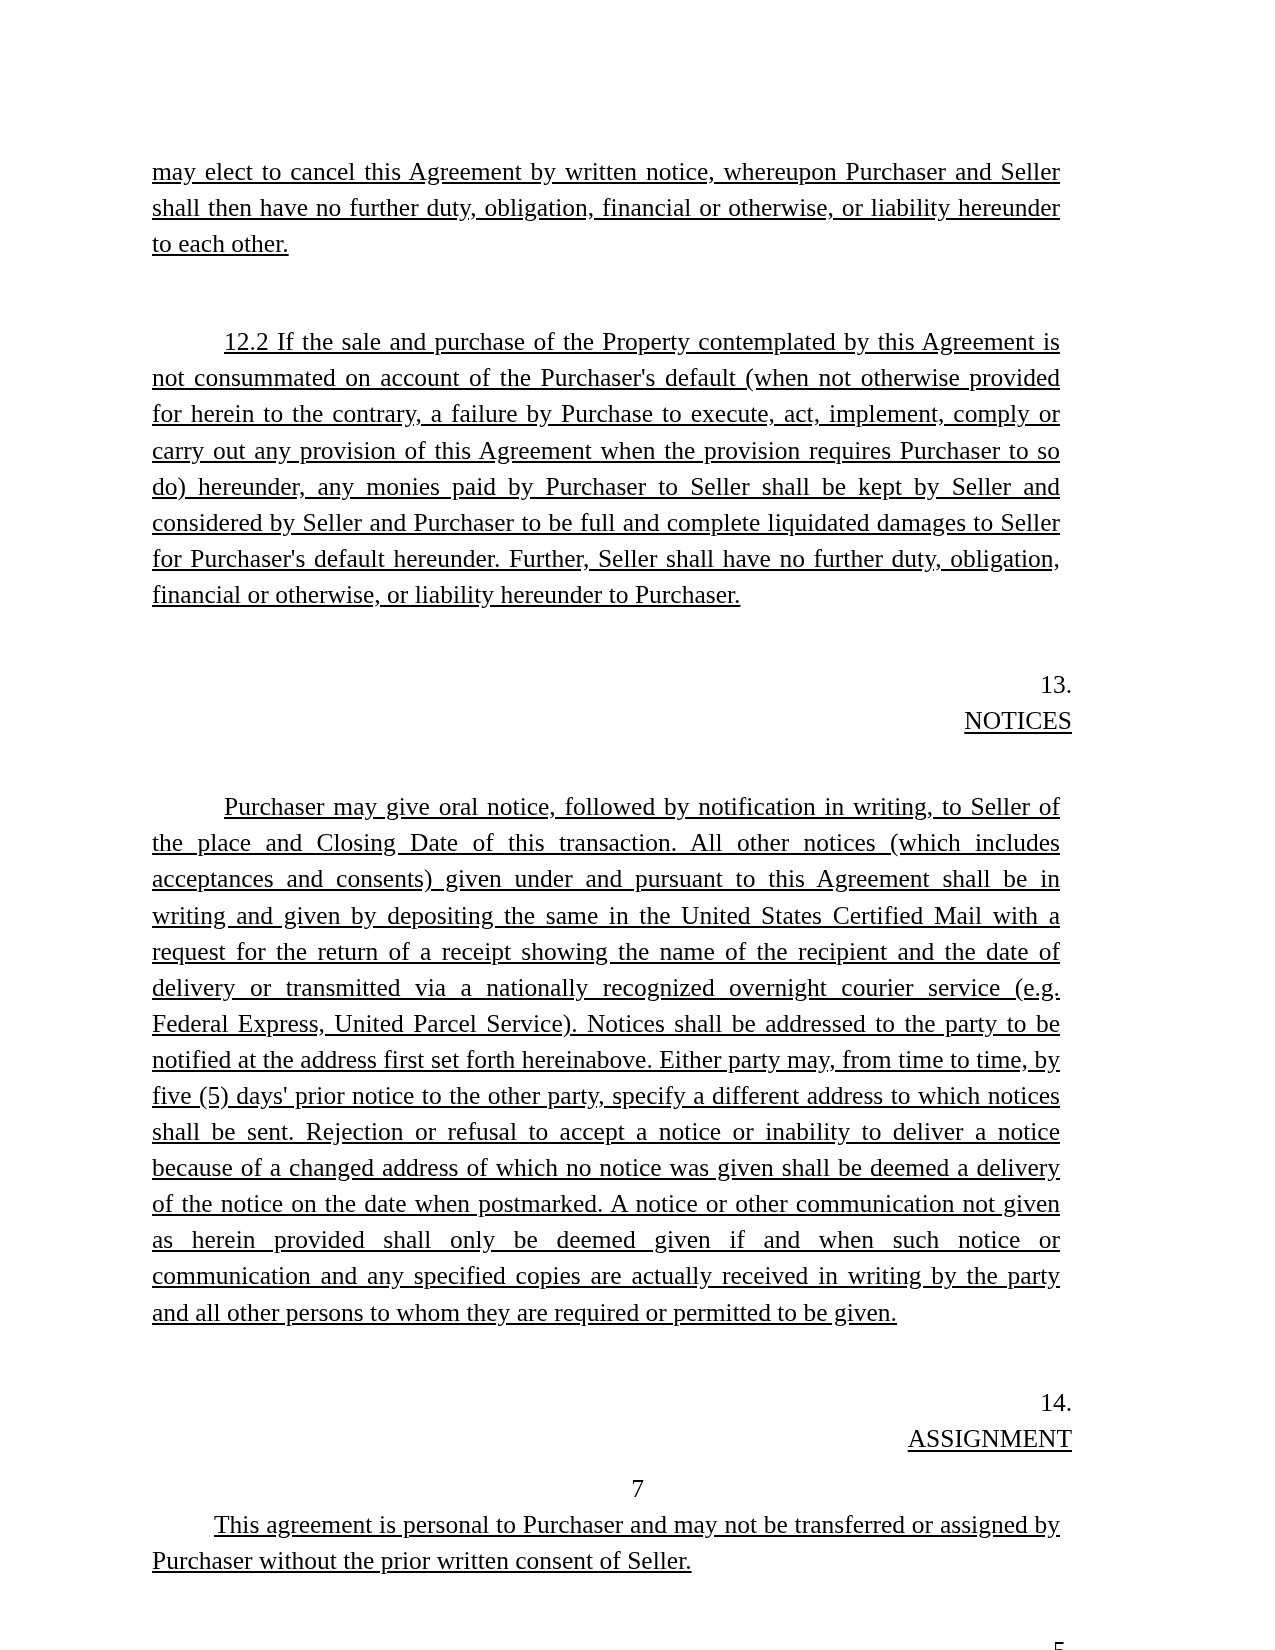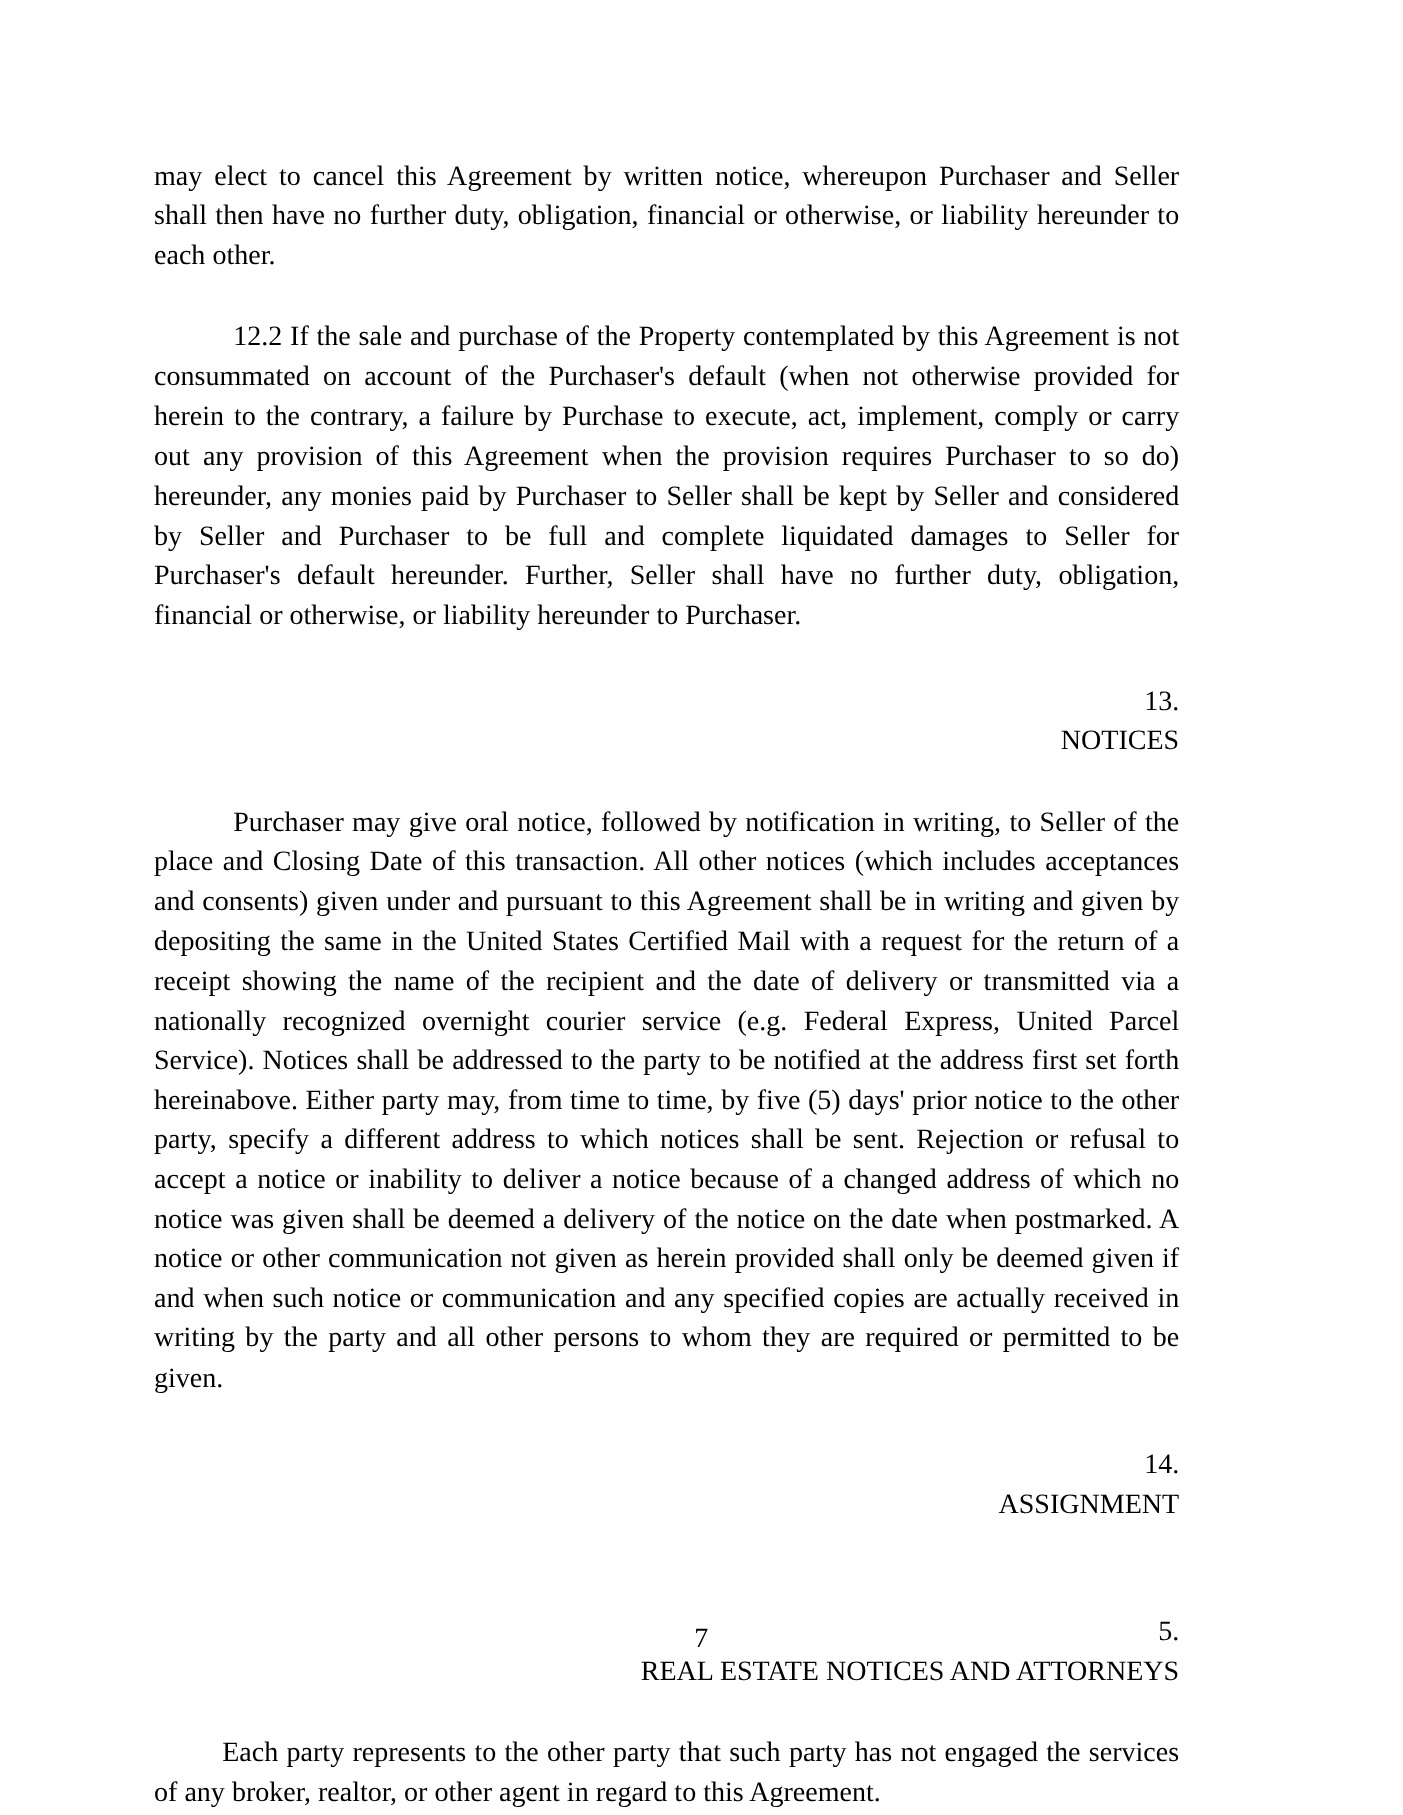--- a/index.html
+++ b/index.html
@@ -21,49 +21,51 @@
     box-sizing: border-box;
     overflow: hidden;
   }
   .content {
     position: absolute;
     left: 140px;
     top: 142px;
     width: 932px;
   }
   p.body-text {
-    margin: 0;
+    margin: 12px;
     font-size: 25.5px;
     line-height: 36.1px;
     text-align: justify;
     text-justify: inter-word;
     -webkit-hyphens: none;
     hyphens: none;
     letter-spacing: 0.0px;
     word-spacing: 0.0px;
+    text-decoration: underline;
   }
   p.body-text.indent {
     text-indent: 72px;
   }
   p.body-text.indent-small {
     text-indent: 62px;
   }
   .gap-md { height: 38px; }
   .gap-lg { height: 42px; }
 
   .section-head {
     text-align: right;
     font-size: 25.5px;
     line-height: 36.1px;
   }
   .section-head .num {
     display: block;
   }
   .section-head .title {
     display: inline-block;
+    text-decoration: underline;
     text-underline-offset: 3px;
     text-decoration-thickness: 1.6px;
   }
   .page-number {
     position: absolute;
     left: 0;
     right: 0;
     top: 1474px;
     text-align: center;
     font-size: 25.5px;
@@ -96,20 +98,21 @@
 
     <div class="gap-lg"></div>
 
     <div class="section-head">
       <span class="num">14.</span>
       <span class="title">ASSIGNMENT</span>
     </div>
 
     <div class="gap-md"></div>
 
+    <p class="body-text indent-small">This agreement is personal to Purchaser and may not be transferred or assigned by Purchaser without the prior written consent of Seller.</p>
 
     <div class="gap-lg"></div>
 
     <div class="section-head">
       <span class="num">5.</span>
       <span class="title">REAL ESTATE NOTICES AND ATTORNEYS</span>
     </div>
 
     <div class="gap-md"></div>
 

